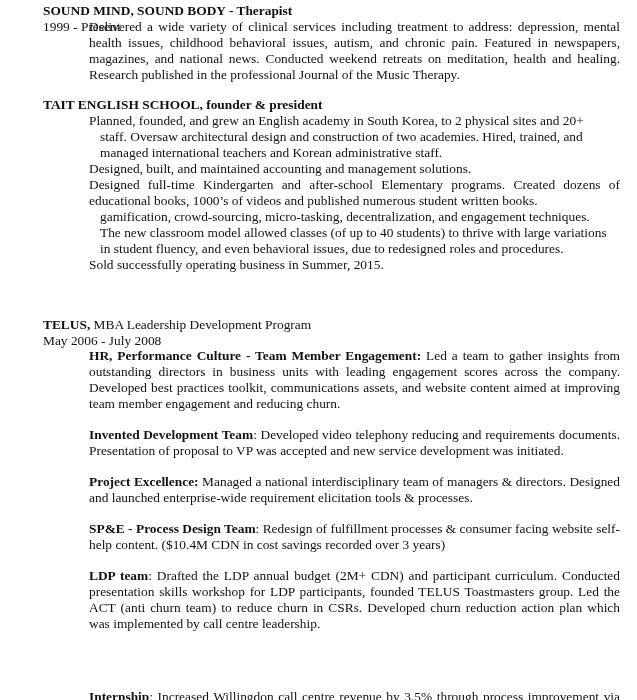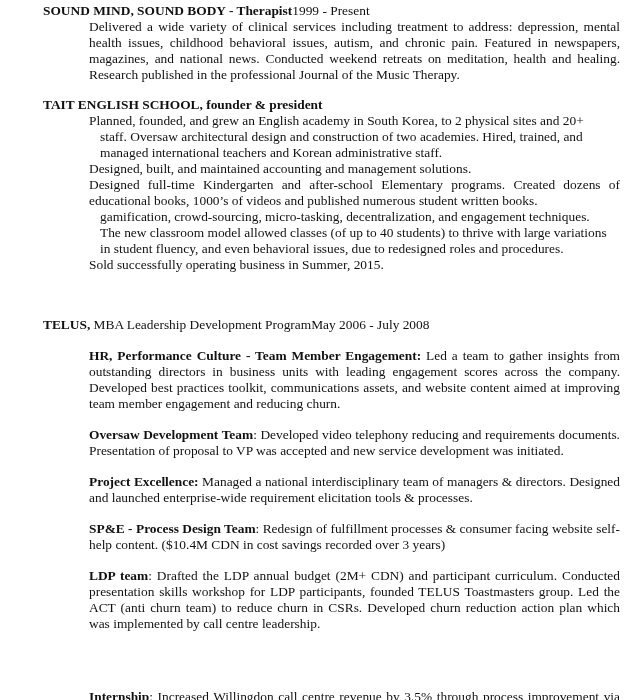--- a/index.html
+++ b/index.html
@@ -4,21 +4,21 @@
 <style>
   html, body { margin: 0; padding: 0; background: #ffffff; }
   body {
     width: 637px; height: 700px; overflow: hidden; position: relative;
     font-family: "Liberation Serif", "DejaVu Serif", serif;
     font-size: 13.4px; color: #111111; line-height: 16px;
   }
   .page { position: absolute; left: 0; top: 0; width: 637px; }
   .job-head {
     position: absolute; left: 43px; width: 577px;
-    display: flex; white-space: nowrap;
+    display: flex; justify-content: space-between; white-space: nowrap; flex-direction: column;
   }
   .b { font-weight: bold; }
   .block {
     position: absolute; left: 89px; width: 531px;
   }
   .just { text-align: justify; }
   .line { white-space: nowrap; display: block; }
   .hang { padding-left: 11px; display: block; white-space: nowrap; }
   .para { display: block; }
 </style>
@@ -59,21 +59,21 @@
   <div class="job-head" style="top:317px;">
     <span><span class="b">TELUS,</span><span> MBA Leadership Development Program</span></span>
     <span>May 2006 - July 2008</span>
   </div>
 
   <div class="block just" style="top:348px;">
     <span class="b">HR, Performance Culture - Team Member Engagement:</span><span> Led a team to gather insights from outstanding directors in business units with leading engagement scores across the company. Developed best practices toolkit, communications assets, and website content aimed at improving team member engagement and reducing churn.</span>
   </div>
 
   <div class="block just" style="top:427px;">
-    <span class="b">Oversaw Development Team</span><span>: Developed video telephony reducing and requirements documents. Presentation of proposal to VP was accepted and new service development was initiated.</span>
+    <span class="b">Invented Development Team</span><span>: Developed video telephony reducing and requirements documents. Presentation of proposal to VP was accepted and new service development was initiated.</span>
   </div>
 
   <div class="block just" style="top:474px;">
     <span class="b">Project Excellence:</span><span> Managed a national interdisciplinary team of managers &amp; directors. Designed and launched enterprise-wide requirement elicitation tools &amp; processes.</span>
   </div>
 
   <div class="block just" style="top:521px;">
     <span class="b">SP&amp;E - Process Design Team</span><span>: Redesign of fulfillment processes &amp; consumer facing website self-help content. ($10.4M CDN in cost savings recorded over 3 years)</span>
   </div>
 

